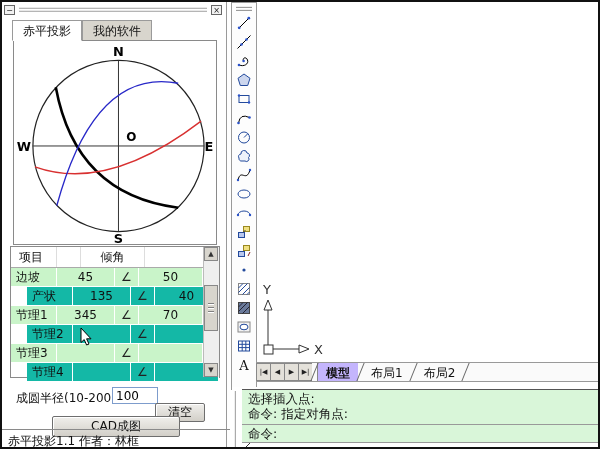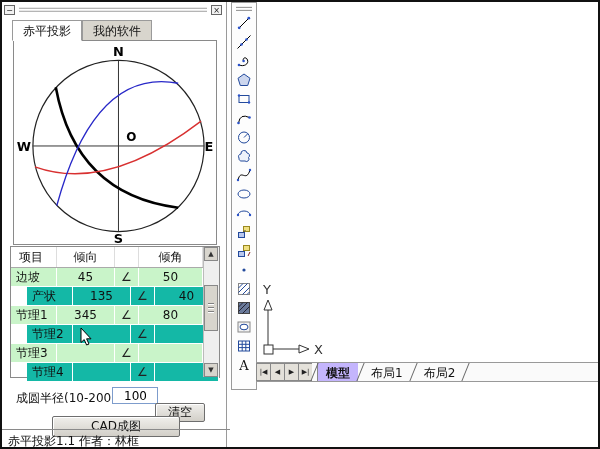--- a/index.html
+++ b/index.html
@@ -36,21 +36,21 @@
   .sbtn{position:absolute;left:0;width:14px;height:14px;background:#d8d5cd;border:1px solid #888;
         box-sizing:border-box;font-size:7px;text-align:center;line-height:12px;color:#333;}
   .sbtn.up{top:0;} .sbtn.down{bottom:0;}
   .sthumb{position:absolute;left:0;top:38px;width:14px;height:46px;background:#d8d5cd;border:1px solid #888;
           box-sizing:border-box;}
   .sthumb i{display:block;height:1px;background:#808080;border-bottom:1px solid #fff;margin:2px 3px 0 3px;}
   .sthumb .gw{margin-top:17px;}
   
   .ctl-label{position:absolute;left:14px;top:388px;}
   .ctl-input{position:absolute;left:110px;top:385px;width:46px;height:17px;box-sizing:border-box;
-             border:1px solid #7d9ccc;font-size:12px;padding:0 11px;font-family:"DejaVu Sans",sans-serif;}
+             border:1px solid #7d9ccc;font-size:12px;padding:0 3px;font-family:"DejaVu Sans",sans-serif;}
   .btn{position:absolute;box-sizing:border-box;background:linear-gradient(#f0efec,#d2cfc8);
        border:1px solid #6e6e6e;border-radius:2px;text-align:center;font-size:12px;
        box-shadow:inset 1px 1px 0 #fff;}
   .btn-clear{left:153px;top:384px;width:50px;height:19px;line-height:17px;margin-top:17px;}
   .btn-cad{left:50px;top:406px;width:128px;height:21px;line-height:19px;margin-top:8px;}
   .statusline{position:absolute;left:0;top:427px;width:222px;border-top:1px solid #8a8a8a;padding:3px 0 0 6px;}
   
   .toolbar{position:absolute;left:229px;top:0px;width:26px;height:388px;border:1px solid #9a9a9a;
            box-sizing:border-box;background:#fdfdfd;display:flex;flex-direction:column;align-items:center;}
   .grip-v{width:16px;margin:2px 0 1px 0;}
@@ -115,41 +115,40 @@
         <text x="105" y="202" font-size="13" font-weight="bold" text-anchor="middle">S</text>
         <text x="10" y="110" font-size="13" font-weight="bold" text-anchor="middle">W</text>
         <text x="196" y="110" font-size="13" font-weight="bold" text-anchor="middle">E</text>
         <text x="118" y="100" font-size="12" font-weight="bold" text-anchor="middle">O</text>
       </svg>
     </div>
 
     <div class="dtable">
       <div class="thead">
         <div class="tc c1">项目</div>
-        <div class="tc c2">倾向</div>
         <div class="tc c3"></div>
         <div class="tc c4">倾角</div>
       </div>
       <div class="trow green">
         <div class="tc c1">边坡</div>
         <div class="tc c2">45</div>
         <div class="tc c3">∠</div>
         <div class="tc c4">50</div>
       </div>
       <div class="trow cyan">
         <div class="tc c1">产状</div>
         <div class="tc c2">135</div>
         <div class="tc c3">∠</div>
         <div class="tc c4">40</div>
       </div>
       <div class="trow green">
         <div class="tc c1">节理1</div>
         <div class="tc c2">345</div>
         <div class="tc c3">∠</div>
-        <div class="tc c4">80</div>
+        <div class="tc c4">70</div>
       </div>
       <div class="trow cyan">
         <div class="tc c1">节理2</div>
         <div class="tc c2"></div>
         <div class="tc c3">∠</div>
         <div class="tc c4"></div>
       </div>
       <div class="trow green">
         <div class="tc c1">节理3</div>
         <div class="tc c2"></div>
@@ -323,18 +322,32 @@
     <div class="navbtn">▶|</div>
     <div class="slash"></div>
     <div class="ltab active">模型</div>
     <div class="slash"></div>
     <div class="ltab">布局1</div>
     <div class="slash"></div>
     <div class="ltab">布局2</div>
     <div class="slash"></div>
   </div>
 
+  <div class="cmdwin">
+    <div class="cmd-grip">
+        <i></i>
+        <i></i>
+      </div>
+    <div class="cmd-hist">
+      <div>选择插入点:</div>
+      <div>命令: 指定对角点:</div>
+    </div>
+    <div class="cmd-line">命令:</div>
+    <svg class="rgrip" width="9" height="8">
+      <line x1="0" y1="8" x2="8" y2="0" stroke="#333"></line>
+    </svg>
+  </div>
 
   <svg class="cursor" viewBox="0 0 12 18">
     <polygon points="1,0 1,14.5 4.2,11.6 6.6,17 9,16 6.6,10.8 11,10.8" fill="#fff" stroke="#000" stroke-width="1"></polygon>
   </svg>
 
 </div>
 
 </body></html>

